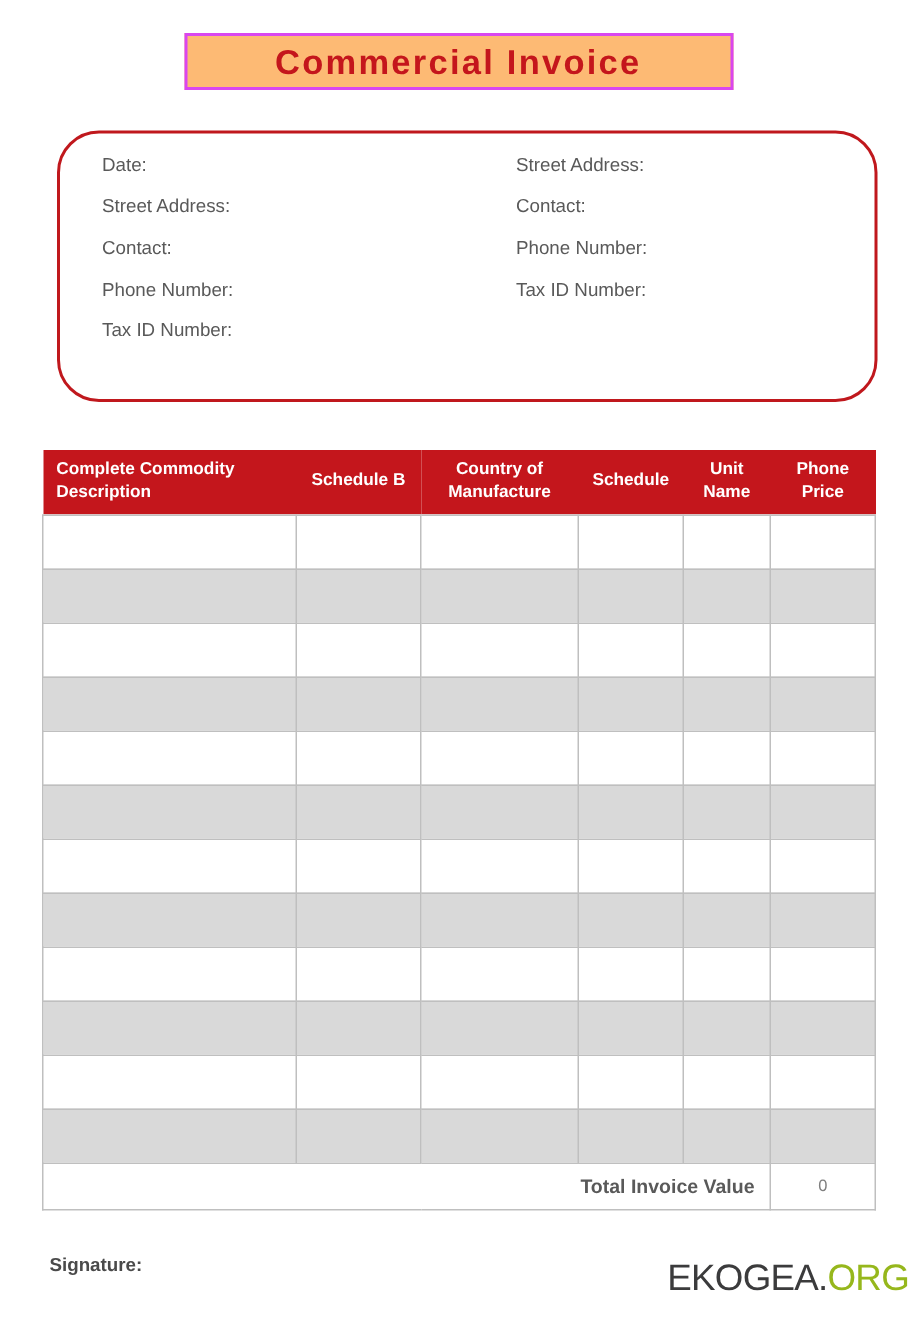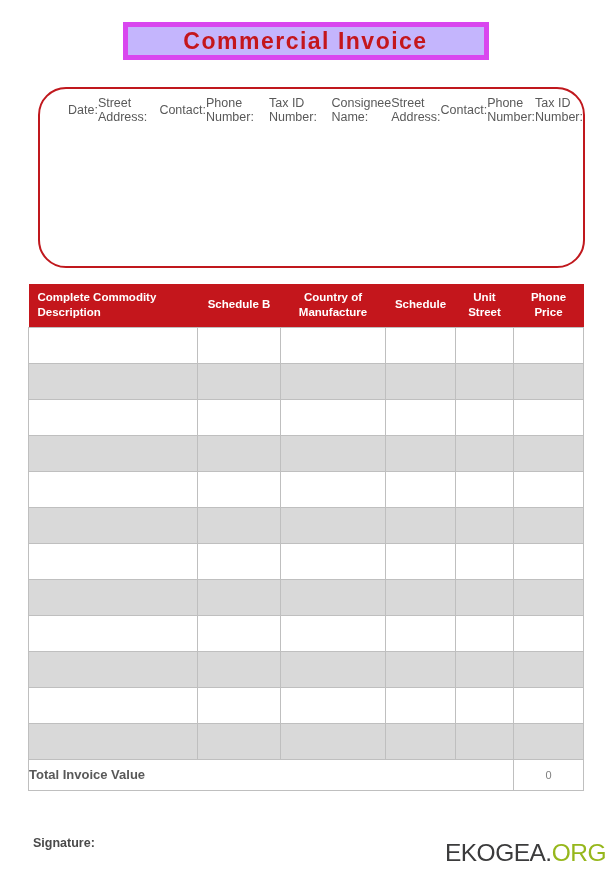--- a/index.html
+++ b/index.html
@@ -11,22 +11,22 @@
     overflow: hidden;
   }
   .page { position: absolute; inset: 0; background: #ffffff; }
 
   
   .title-box {
     position: absolute;
     left: 50%; top: 22px;
     transform: translateX(-50%);
     width: 366px; height: 38px;
-    border: 5px solid #d946ef;
-    background: #c4b5fd;
+    border: 2px solid #d946ef;
+    background: #fdba74;
     display: flex; align-items: center; justify-content: center;
   }
   .title-text {
     color: #c4161c;
     font-size: 23px;
     font-weight: bold;
     letter-spacing: 1.5px;
     white-space: nowrap;
   }
 
@@ -34,34 +34,34 @@
   .info-box {
     position: absolute;
     left: 38px; top: 87px;
     width: 547px; height: 181px;
     border: 2px solid #c0181d;
     border-radius: 28px;
     background: #ffffff;
     padding: 7px 0 0 28px;
   }
   .info-cols { display: flex; }
-  .info-col { display: flex; flex-direction: row; }
+  .info-col { display: flex; flex-direction: column; }
   .info-col.left  { width: 276px; }
   .info-col.right { flex: 1; }
   .info-field {
     height: 27.6px;
     display: flex; align-items: center;
     font-size: 12.5px;
     color: #595959;
   }
 
   
   table.commodity {
     position: absolute;
-    left: 28px; top: 284px;
+    left: 28px; top: 300px;
     width: 555px;
     border-collapse: collapse;
     table-layout: fixed;
   }
   table.commodity col.c1 { width: 169px; }
   table.commodity col.c2 { width: 83px; }
   table.commodity col.c3 { width: 105px; }
   table.commodity col.c4 { width: 70px; }
   table.commodity col.c5 { width: 58px; }
   table.commodity col.c6 { width: 70px; }
@@ -87,21 +87,21 @@
     height: 36px;
     background: #ffffff;
   }
   table.commodity tbody tr.stripe td { background: #d9d9d9; }
 
   table.commodity tr.total-row td {
     height: 31px;
     background: #ffffff;
   }
   td.total-label {
-    text-align: left;
+    text-align: right;
     font-weight: bold;
     font-size: 13px;
     color: #595959;
     padding-right: 10px;
   }
   td.total-value {
     text-align: center;
     font-size: 11px;
     color: #7f7f7f;
   }
@@ -137,21 +137,20 @@
   <div class="info-box">
     <div class="info-cols">
       <div class="info-col left">
         <div class="info-field">Date:</div>
         <div class="info-field">Street Address:</div>
         <div class="info-field">Contact:</div>
         <div class="info-field">Phone Number:</div>
         <div class="info-field">Tax ID Number:</div>
       </div>
       <div class="info-col right">
-        <div class="info-field">Consignee Name:</div>
         <div class="info-field">Street Address:</div>
         <div class="info-field">Contact:</div>
         <div class="info-field">Phone Number:</div>
         <div class="info-field">Tax ID Number:</div>
       </div>
     </div>
   </div>
 
   <table class="commodity">
     <colgroup>
@@ -161,21 +160,21 @@
         <col class="c4">
         <col class="c5">
         <col class="c6">
     </colgroup>
     <thead>
       <tr>
         <th class="first">Complete Commodity Description</th>
         <th>Schedule B</th>
         <th>Country of Manufacture</th>
         <th>Schedule</th>
-        <th>Unit Street</th>
+        <th>Unit Name</th>
         <th>Phone Price</th>
       </tr>
     </thead>
     <tbody id="commodity-body">
         <tr>
           <td></td>
           <td></td>
           <td></td>
           <td></td>
           <td></td>

